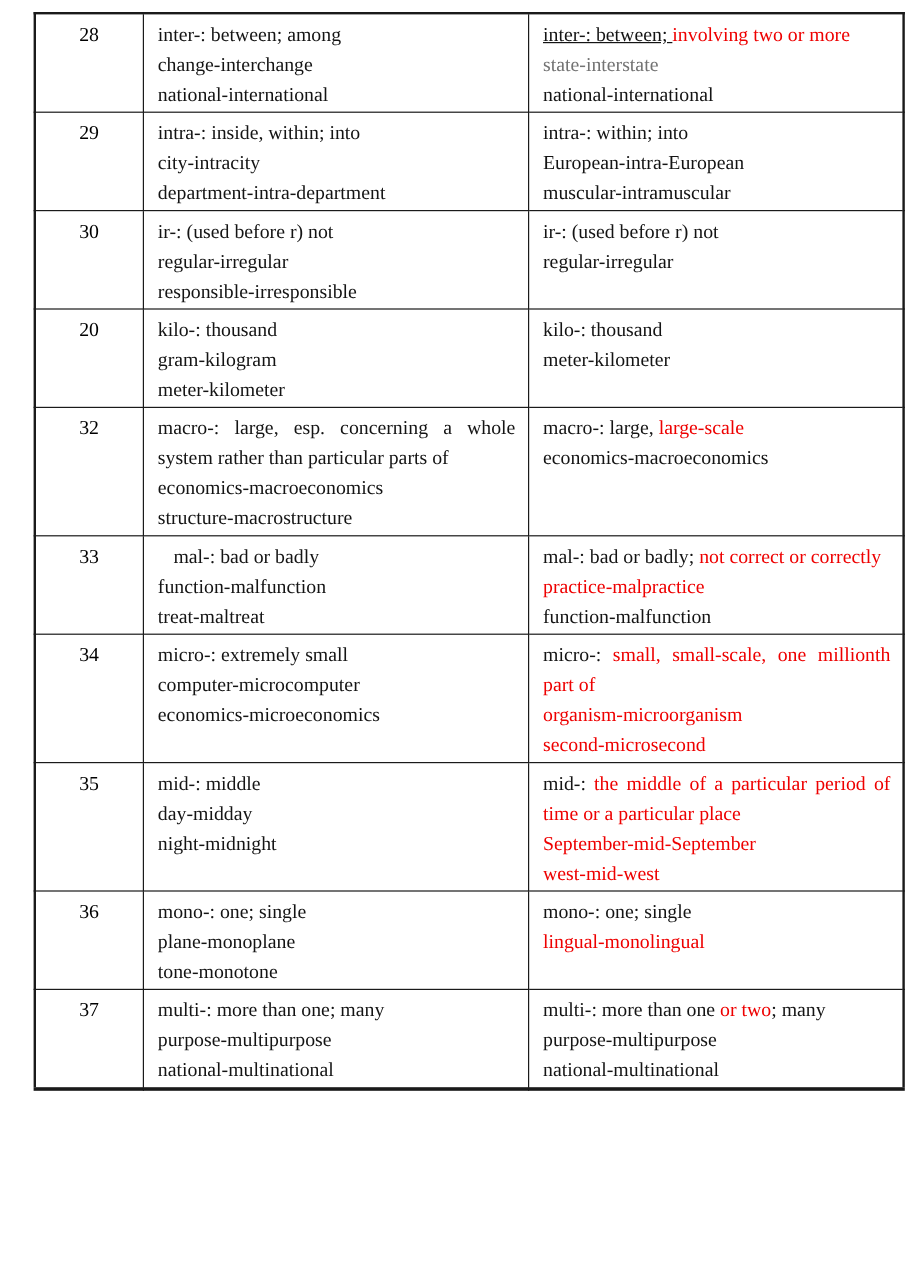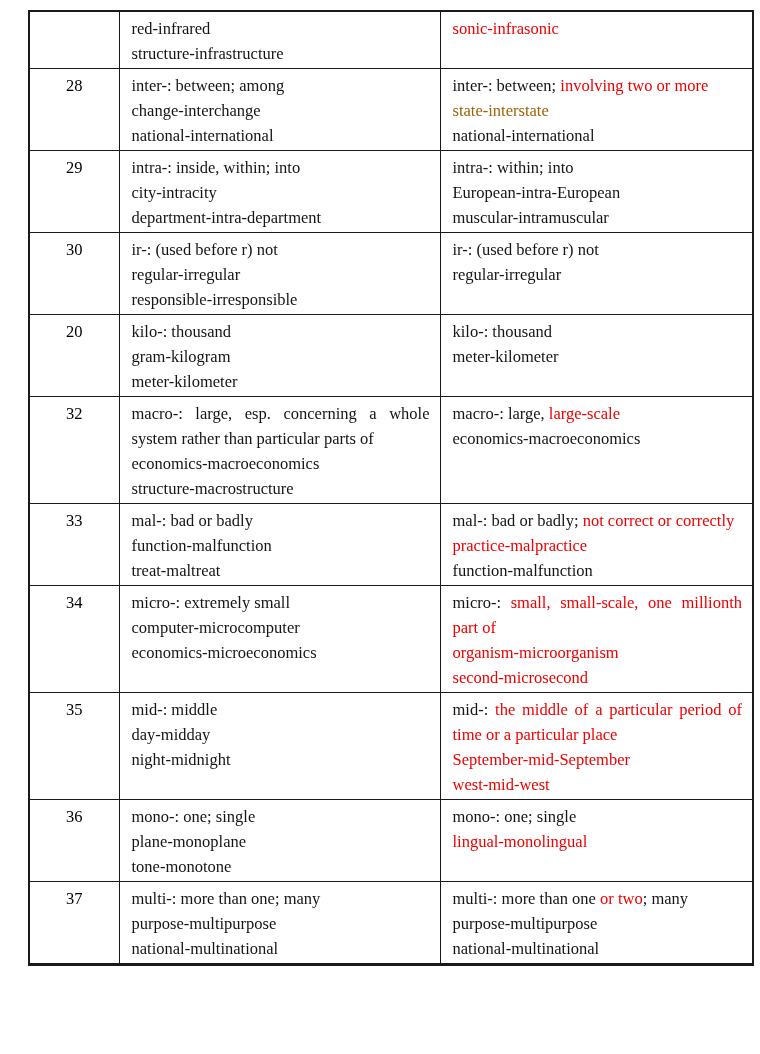--- a/index.html
+++ b/index.html
@@ -47,45 +47,33 @@
 <body>
 
 <div class="page">
   <table class="prefix-table">
     <colgroup>
       <col style="width:90px">
       <col style="width:321px">
       <col style="width:313px">
     </colgroup>
     <tbody>
-  <tr>
-    <td class="num">
-            <p></p>
-          </td>
-    <td class="cell">
-            <p><span style="color: rgb(20, 20, 20);">red-infrared</span></p>
-            <p><span style="color: rgb(20, 20, 20);">structure-infrastructure</span></p>
-          </td>
-    <td class="cell">
-            <p><span style="color: rgb(238, 0, 0);">sonic-infrasonic</span></p>
-          </td>
-  </tr>
 
   <tr>
     <td class="num">
             <p>28</p>
           </td>
     <td class="cell">
             <p><span style="color: rgb(20, 20, 20);">inter-: between; among</span></p>
             <p><span style="color: rgb(20, 20, 20);">change-interchange</span></p>
             <p><span style="color: rgb(20, 20, 20);">national-international</span></p>
           </td>
     <td class="cell">
-            <p><span style="color: rgb(20, 20, 20);">inter-: between; </span><span style="color: rgb(238, 0, 0);">involving two or more</span></p>
-            <p><span style="color: #a16207;">state-interstate</span></p>
+            <p><span style="color: rgb(20, 20, 20); text-decoration: underline;">inter-: between; </span><span style="color: rgb(238, 0, 0);">involving two or more</span></p>
+            <p><span style="color: #737373;">state-interstate</span></p>
             <p><span style="color: rgb(20, 20, 20);">national-international</span></p>
           </td>
   </tr>
 
   <tr>
     <td class="num">
             <p>29</p>
           </td>
     <td class="cell">
             <p><span style="color: rgb(20, 20, 20);">intra-: inside, within; into</span></p>
@@ -142,21 +130,21 @@
             <p><span style="color: rgb(20, 20, 20);">macro-: large, </span><span style="color: rgb(238, 0, 0);">large-scale</span></p>
             <p><span style="color: rgb(20, 20, 20);">economics-macroeconomics</span></p>
           </td>
   </tr>
 
   <tr>
     <td class="num">
             <p>33</p>
           </td>
     <td class="cell">
-            <p><span style="color: rgb(20, 20, 20);">mal-: bad or badly</span></p>
+            <p><span style="color: rgb(20, 20, 20); margin-left: 13px;">mal-: bad or badly</span></p>
             <p><span style="color: rgb(20, 20, 20);">function-malfunction</span></p>
             <p><span style="color: rgb(20, 20, 20);">treat-maltreat</span></p>
           </td>
     <td class="cell">
             <p><span style="color: rgb(20, 20, 20);">mal-: bad or badly; </span><span style="color: rgb(238, 0, 0);">not correct or correctly</span></p>
             <p><span style="color: rgb(238, 0, 0);">practice-malpractice</span></p>
             <p><span style="color: rgb(20, 20, 20);">function-malfunction</span></p>
           </td>
   </tr>
 

